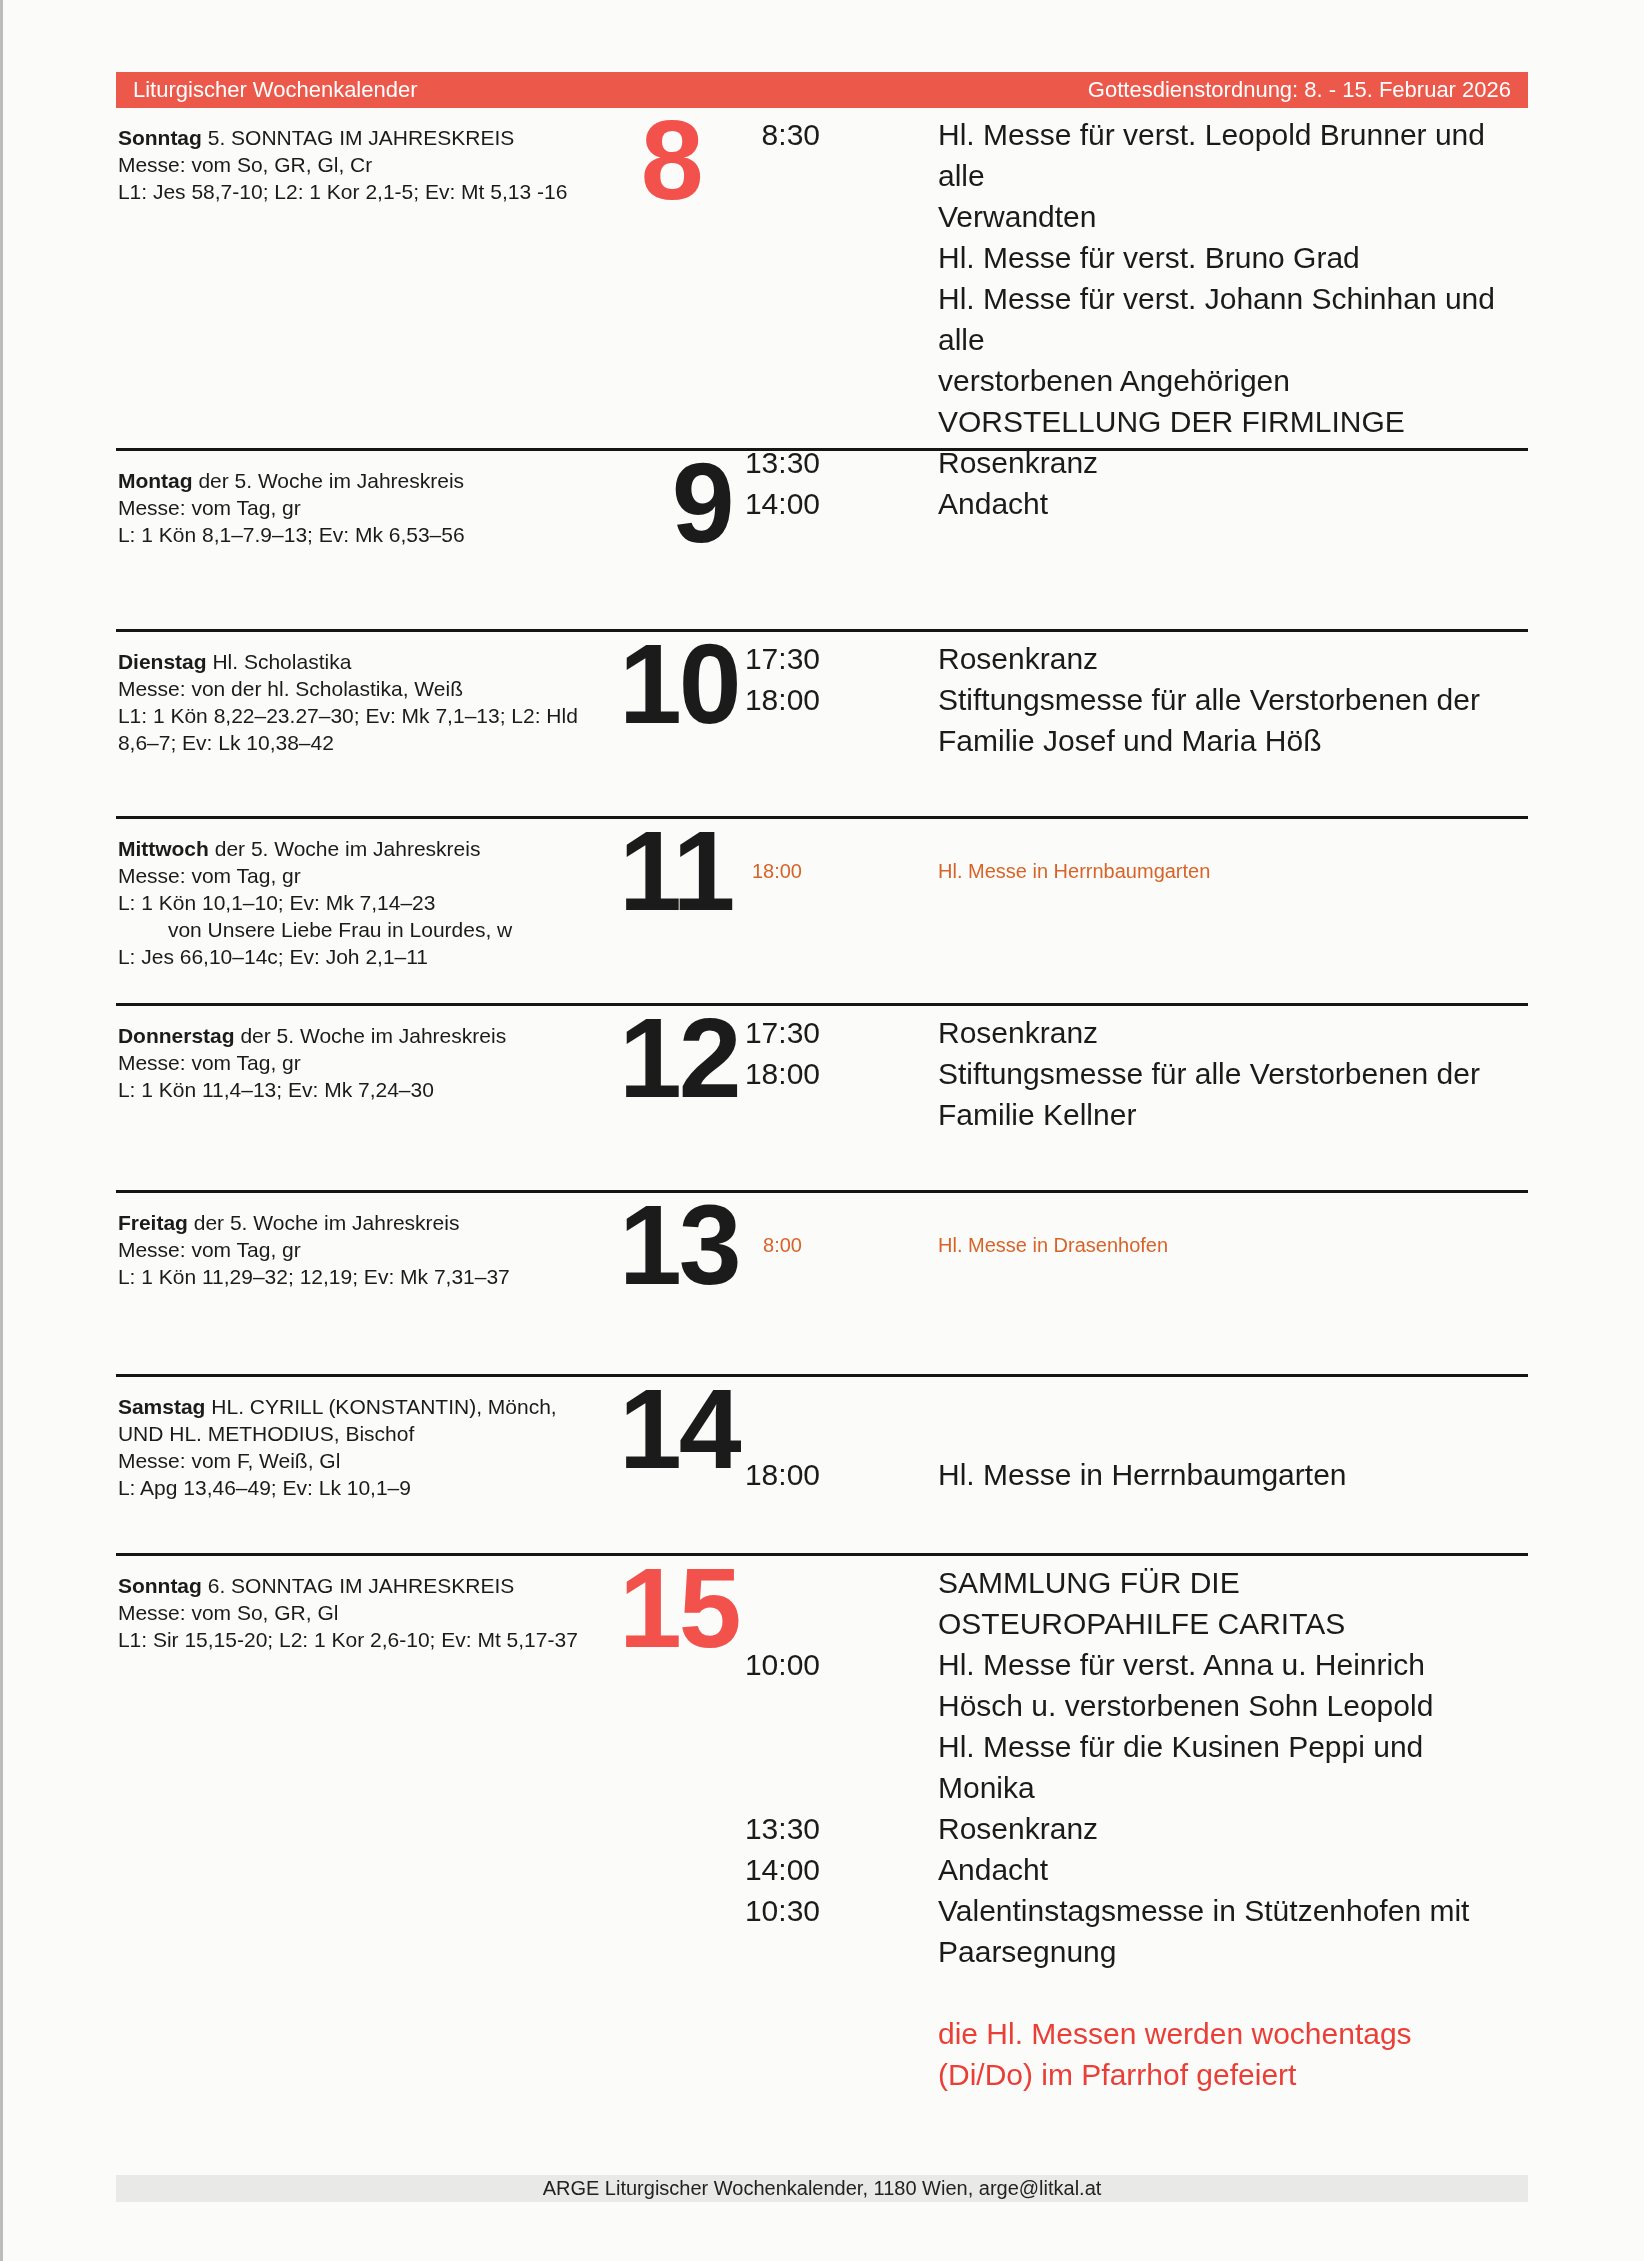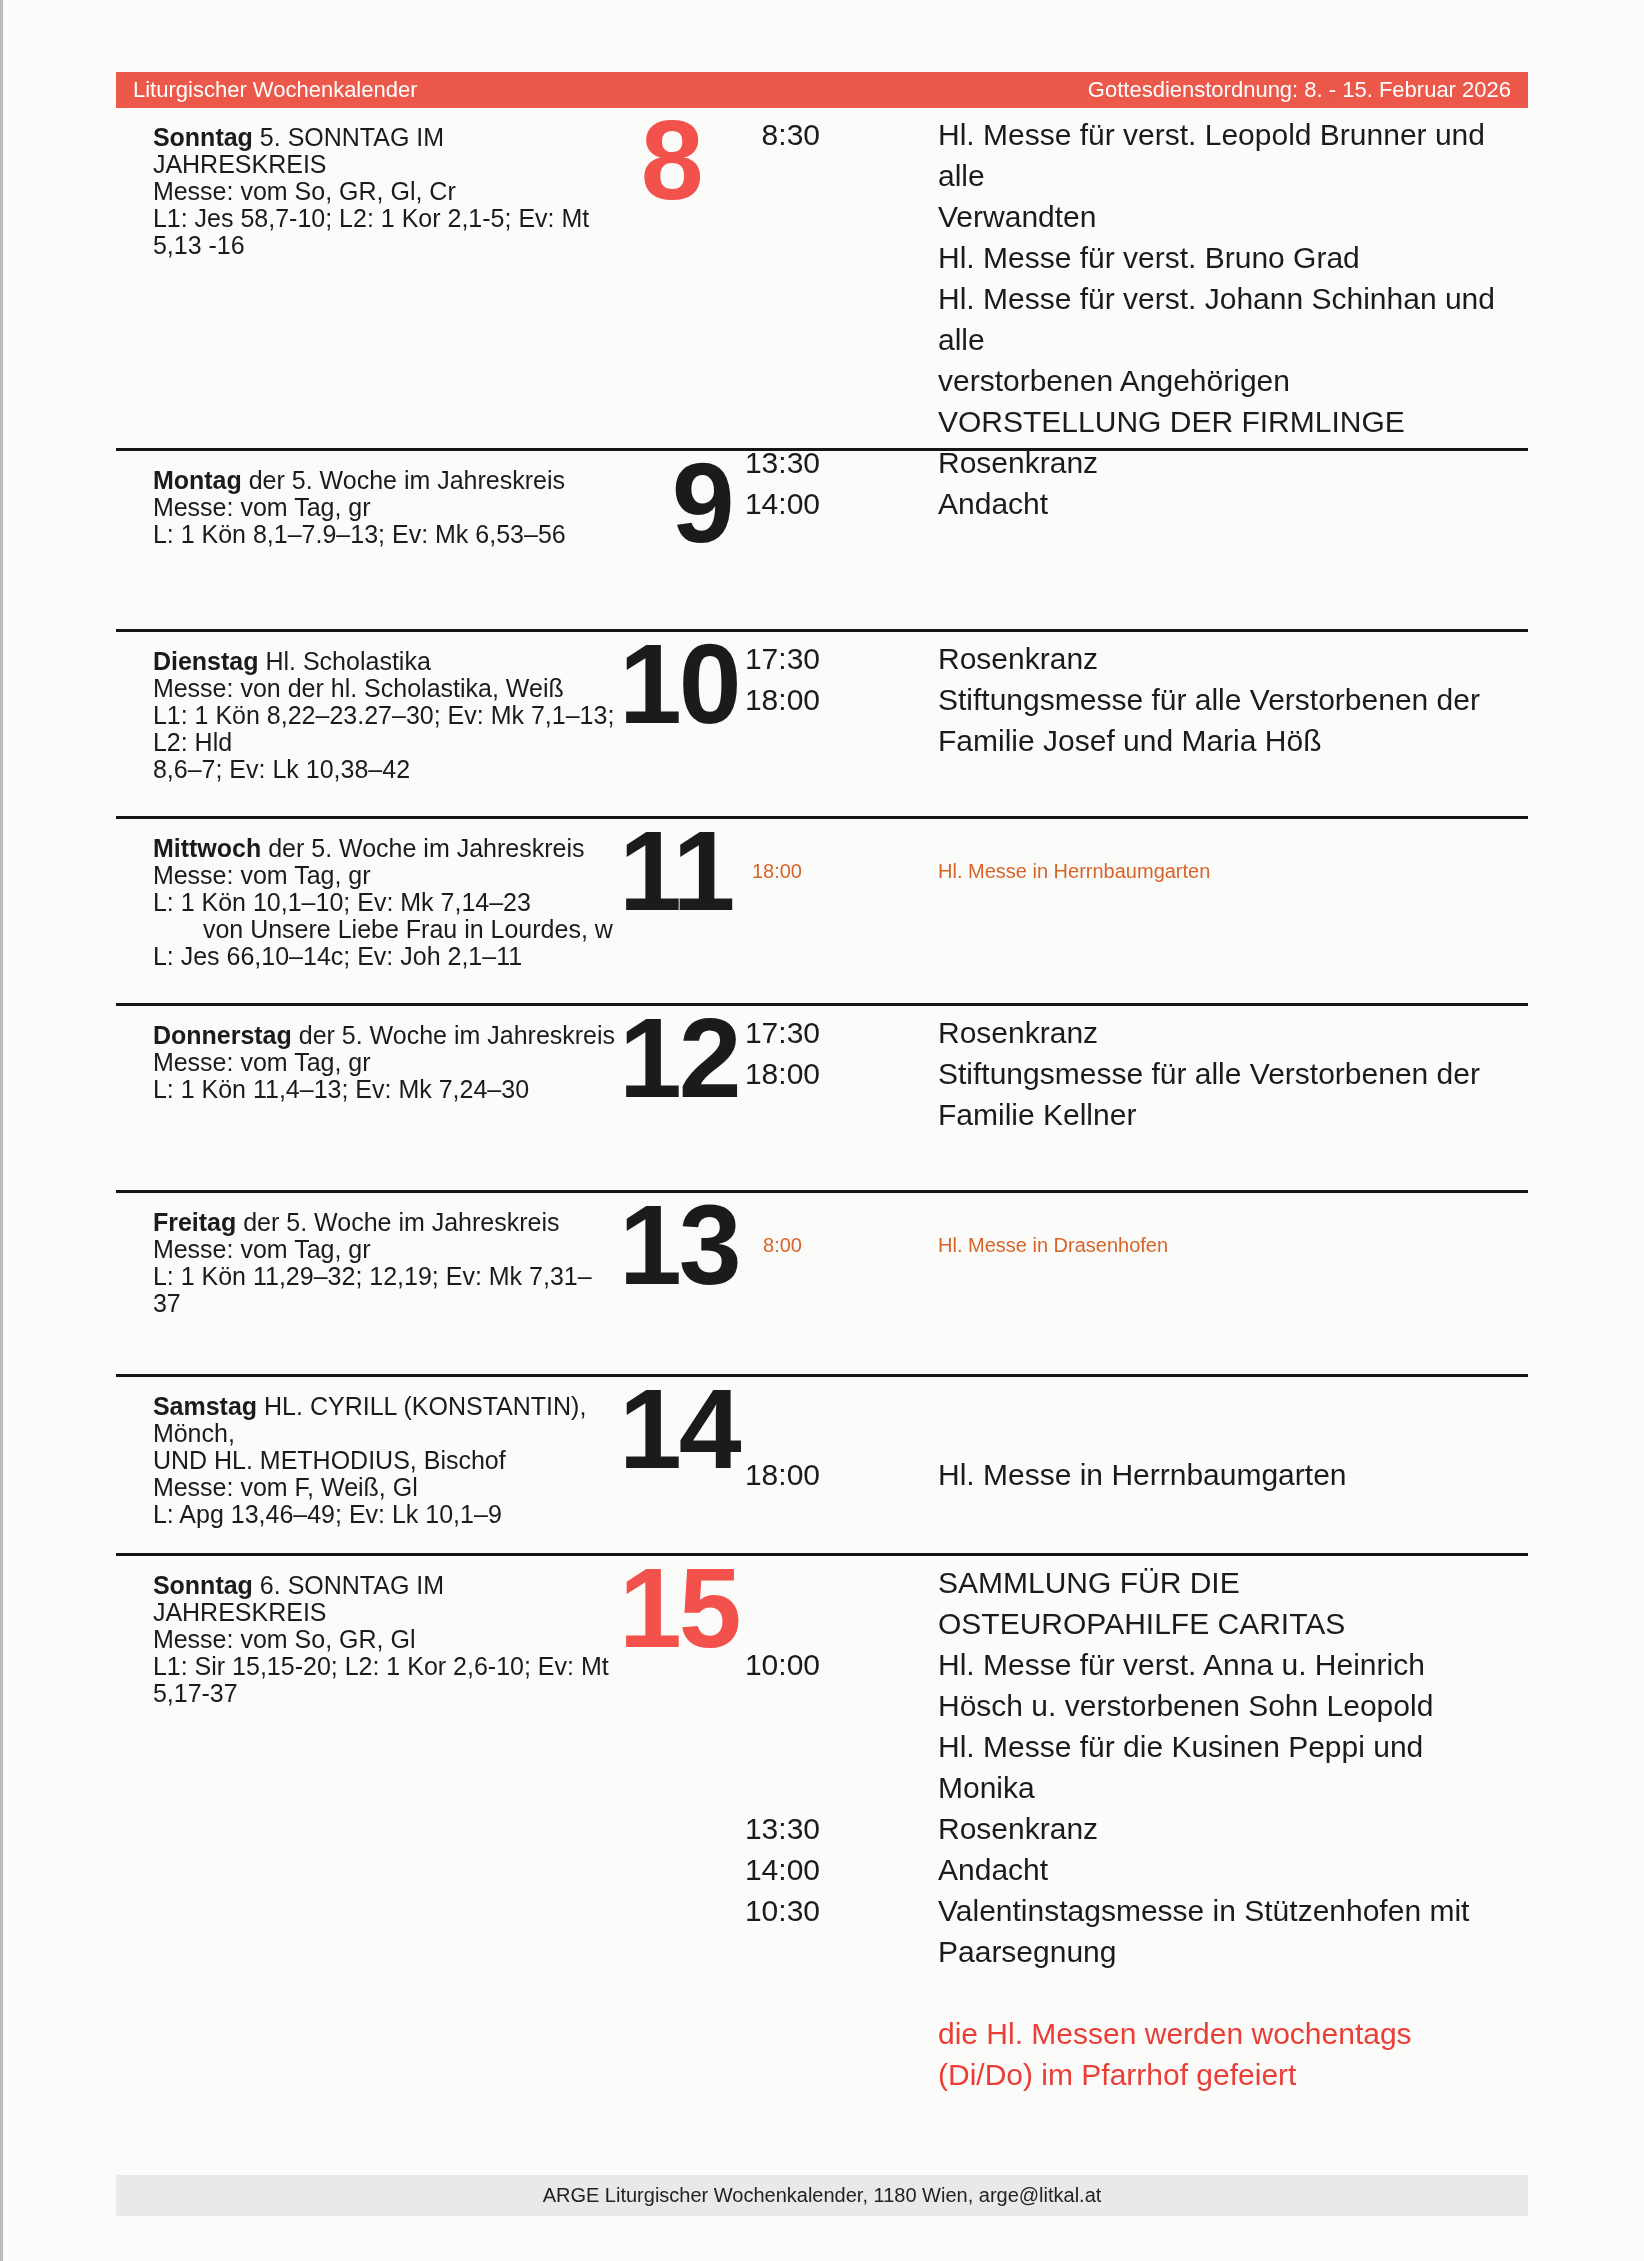--- a/index.html
+++ b/index.html
@@ -28,21 +28,21 @@
     padding-top:15.5px;
   }
   .row + .row{border-top:3.2px solid #151515;}
   .row:nth-child(1){height:340px;}
   .row:nth-child(2){height:181px;gap:31px;}
   .row:nth-child(3){height:187px;}
   .row:nth-child(4){height:187px;}
   .row:nth-child(5){height:187px;}
   .row:nth-child(6){height:184px;}
   .row:nth-child(7){height:179px;}
-  .col-info{font-size:25px;line-height:27px;padding-left:1.9px;margin-left:35px;}
+  .col-info{font-size:21px;line-height:27px;padding-left:1.9px;}
   .day-name{font-weight:bold;}
   .day-title{white-space:pre-line;}
   .info-line{white-space:pre-line;}
   .info-line.indent{padding-left:50px;}
   .col-num{
     font-size:113px;font-weight:bold;line-height:1;
     letter-spacing:-3.2px;text-align:center;
     margin-top:-19.3px;overflow:visible;
   }
   .col-num.red{color:var(--dayred,#f2524b);}
@@ -51,21 +51,21 @@
   .entry .time{flex:none;width:98px;text-align:right;}
   .entry .desc{flex:1;margin-left:118px;white-space:pre-line;}
   .entry.orange{font-size:20px;line-height:41px;color:var(--orange,#d96327);}
   .entry.orange .time{padding-right:18px;box-sizing:border-box;}
   .entry.offset1{margin-top:26px;}
   .entry.offset2{margin-top:71px;}
   .entry.gap{margin-top:41px;align-items:flex-end;}
   .entry.note{color:var(--note,#ea3e36);}
   
   .footerbar{
-    position:absolute;left:116px;top:2175px;width:1412px;height:41px;
+    position:absolute;left:116px;top:2175px;width:1412px;height:27px;
     background:#e9e9e7;display:flex;align-items:center;justify-content:center;
     font-size:20px;color:#222;
   }
 </style>
 </head>
 <body style="--bar: #ec594b; --dayred: #f2524b; --orange: #d96327; --note: #ea3e36; --ink: #1b1b1b;">
 
 <div class="scan-edge"></div>
 
 <div class="page">

